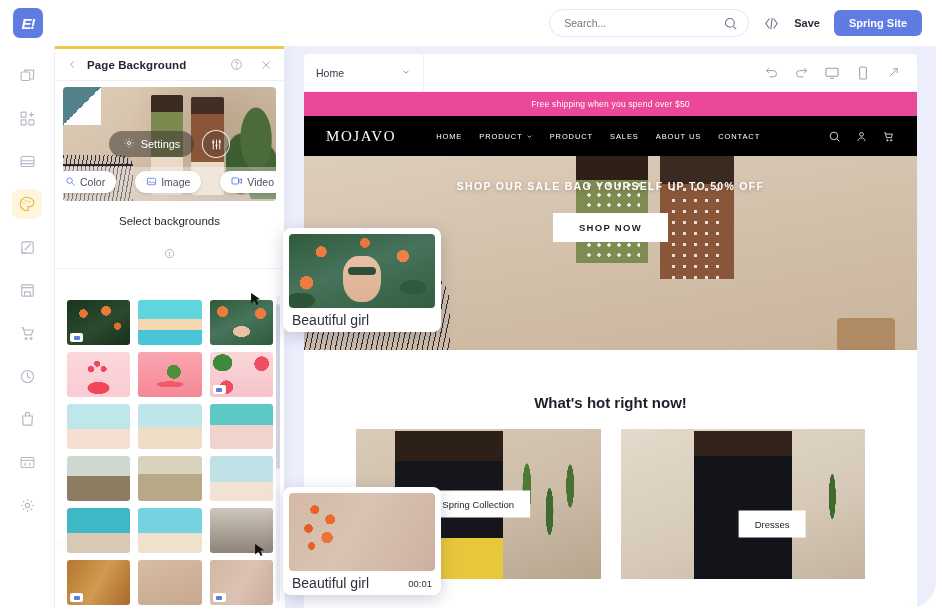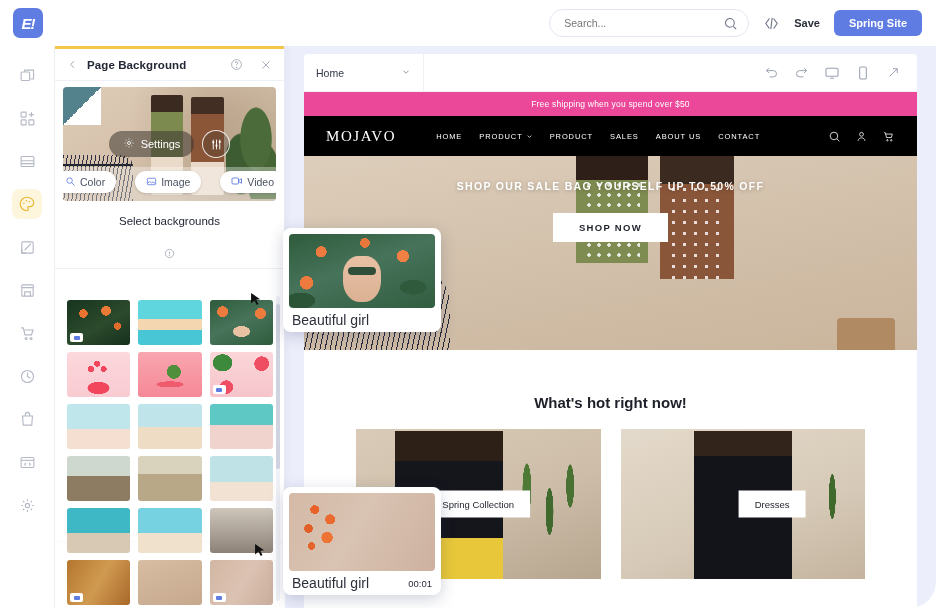--- a/index.html
+++ b/index.html
@@ -211,21 +211,21 @@
     background:linear-gradient(180deg,#32241a 0 17%, #13141a 17% 100%); }
   .card .leaves{ position:absolute; right:2px; top:0; width:42%; height:150px;
     background:
       radial-gradient(ellipse 9px 52px at 30% 40%, #4e7a36 0 48%, transparent 50%),
       radial-gradient(ellipse 8px 48px at 52% 55%, #406a2d 0 48%, transparent 50%),
       radial-gradient(ellipse 8px 44px at 72% 38%, #487132 0 48%, transparent 50%);}
   .card2 .leaves{ width:26%;
     background:radial-gradient(ellipse 7px 46px at 52% 45%, #3f6a2c 0 48%, transparent 50%);}
   .card-label{ position:absolute; left:50%; top:50%; transform:translate(-50%,-50%);
     background:#fff; color:#23262f; font-size:9.5px; padding:8px 16px; cursor:pointer;}
-  .card2 .card-label{ left:62%; }
+  .card2 .card-label{ left:62%;margin-top:20px; }
 
   
   .pop{ position:absolute; background:#fff; border-radius:8px; padding:6px 6px 0 6px;
     box-shadow:0 4px 16px rgba(35,45,90,.22); z-index:60; }
   .pop-img{ border-radius:4px; overflow:hidden; position:relative; }
   .pop-foot{ display:flex; align-items:center; height:24px; padding:0 3px; }
   .pop-name{ font-size:14px; color:#2b2f3a; }
   .pop-time{ margin-left:auto; font-size:9.5px; color:#2b2f3a; }
 
   .pop1{ left:283px; top:228px; width:158px; }

